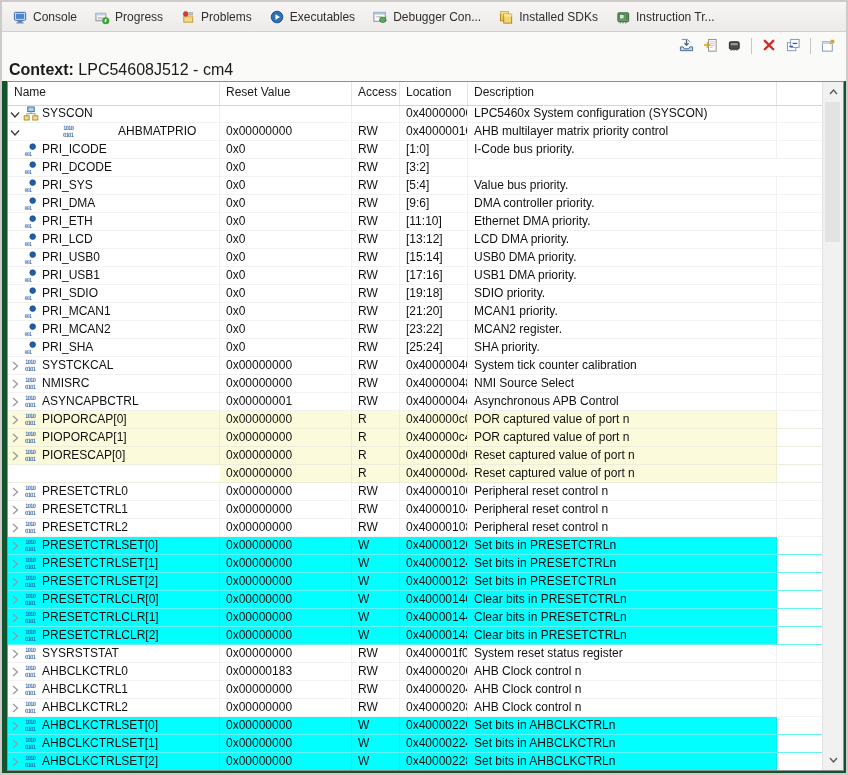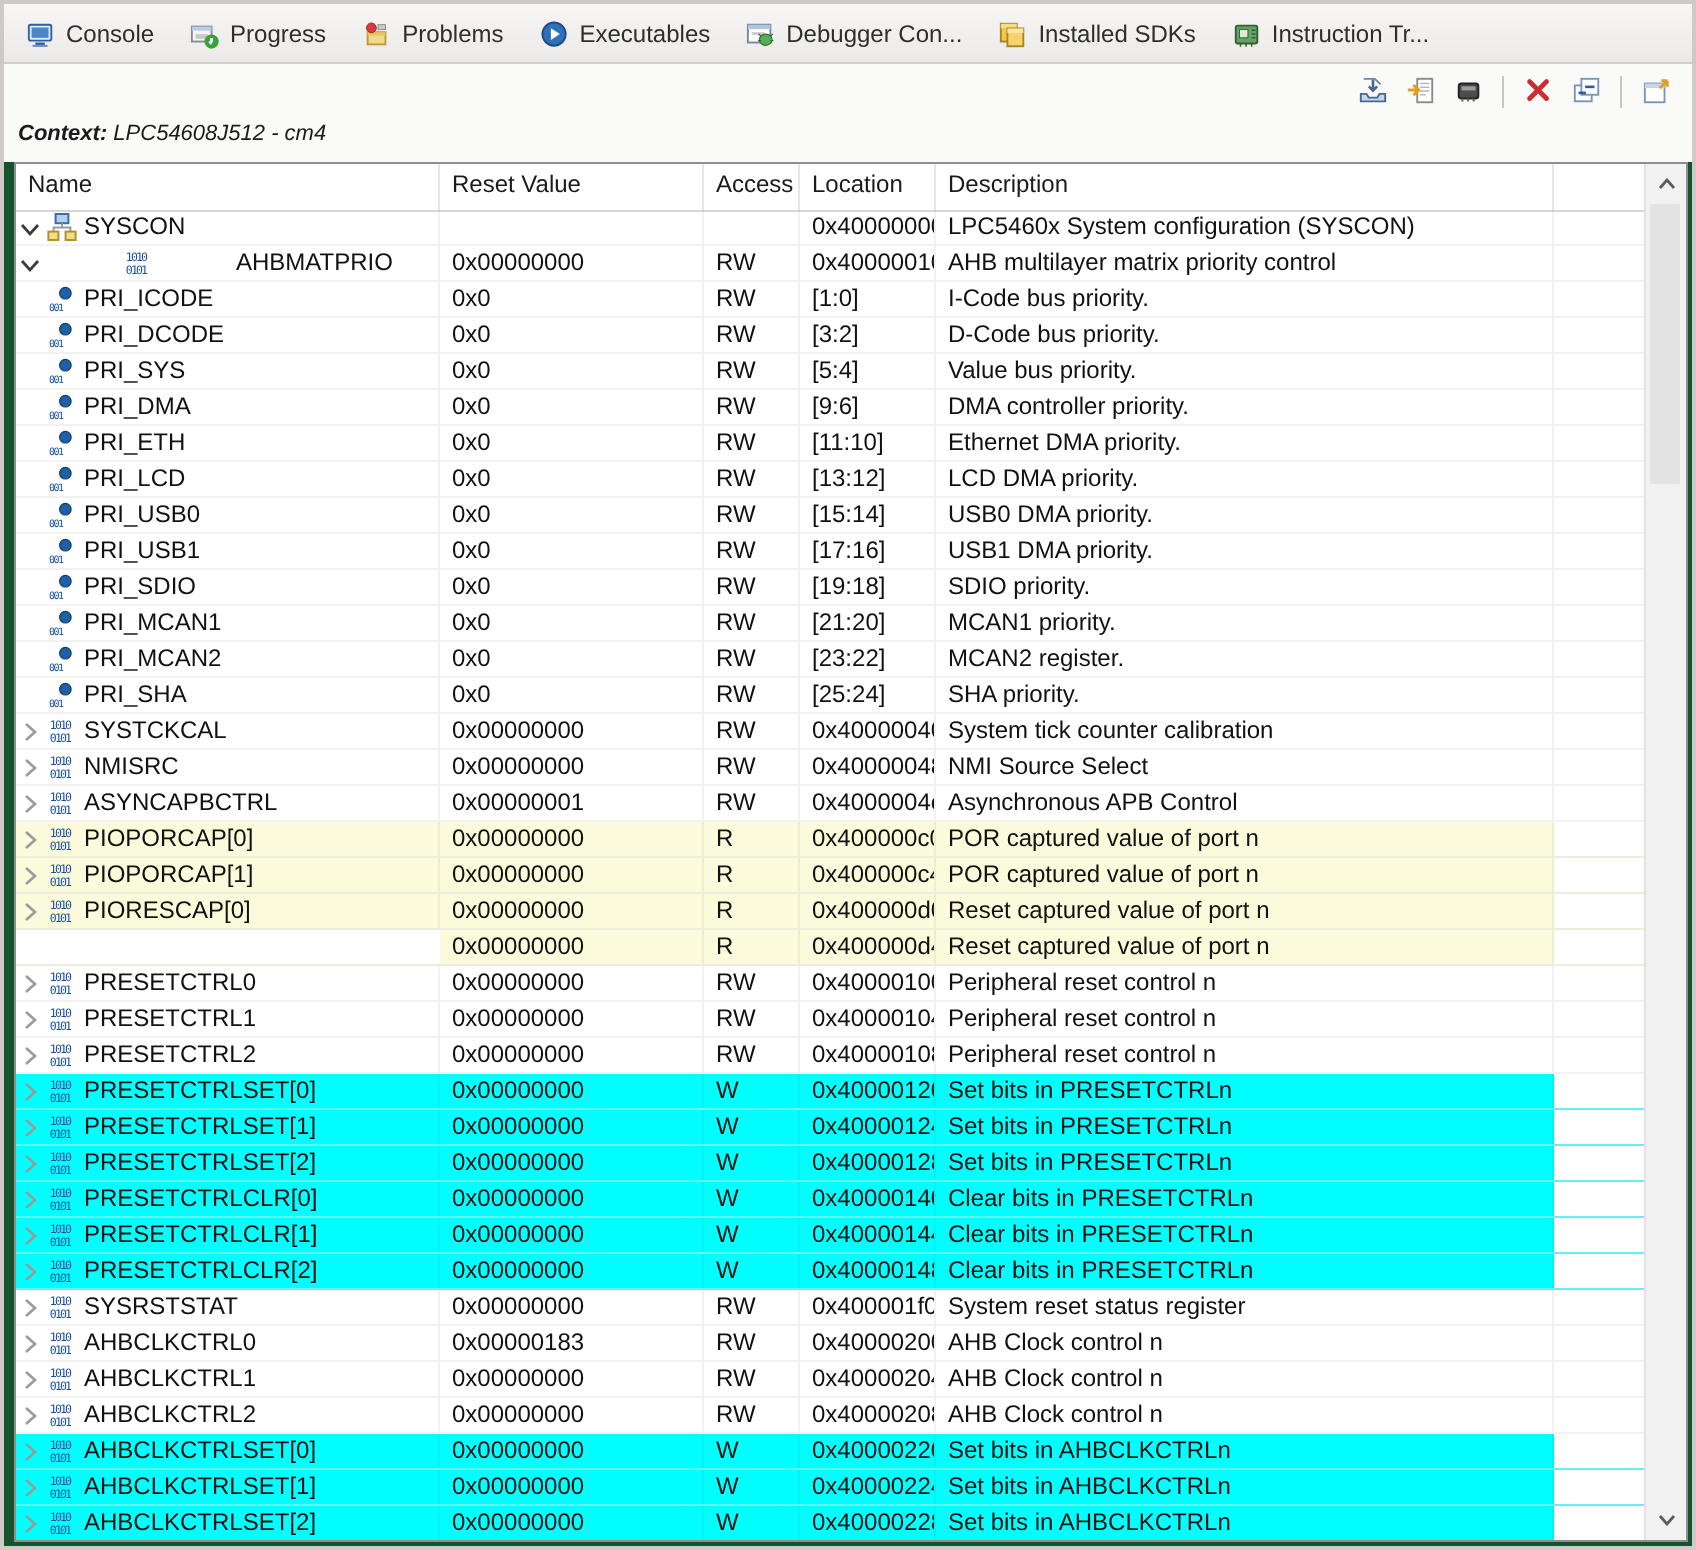--- a/index.html
+++ b/index.html
@@ -29,21 +29,21 @@
   }
   .tab-close{font-size:11px;color:#8a8a8a;margin-left:6px;line-height:1;}
   
   .toolbar{
     height:27px;display:flex;justify-content:flex-end;align-items:center;
     background:#fafaf9;padding-right:7px;gap:2px;
   }
   .tbtn{width:22px;height:20px;display:flex;align-items:center;justify-content:center;border-radius:2px;}
   .tsep{width:1px;height:16px;background:#c9c7c5;margin:0 4px;}
   
-  .contextbar{height:20px;padding:2px 0 0 7px;font-size:11px;color:#1b1b1b;background:#fafaf9;font-style:italic;}
+  .contextbar{height:20px;padding:2px 0 0 7px;font-size:16px;color:#1b1b1b;background:#fafaf9;}
   .contextbar b{font-weight:bold;}
   
   .tablewrap{
     position:relative;box-sizing:border-box;margin-left:5px;
     width:837px;height:690px;border:1px solid #8f8f8f;background:#ffffff;overflow:hidden;
   }
   .thead{display:flex;height:23px;border-bottom:1px solid #d6d6d6;background:#ffffff;}
   .thead .hcell{
     box-sizing:border-box;font-size:12px;color:#1b1b1b;padding:3px 0 0 6px;
     border-right:1px solid #e6e6e6;white-space:nowrap;overflow:hidden;
@@ -283,21 +283,20 @@
               <svg width="14" height="15" viewBox="0 0 15 15">
                 <circle cx="9.3" cy="4.4" r="3.1" fill="#1f5fa8" stroke="#113c6e" stroke-width="0.6"></circle>
                 <text x="0.5" y="14" font-size="5.4" font-family="DejaVu Sans Mono, monospace" fill="#1b4f9e" letter-spacing="-0.8">001</text>
               </svg>
             </span>
             <span class="nodelabel">PRI_DCODE</span>
           </div>
           <div class="cell paint c1">0x0</div>
           <div class="cell paint c2">RW</div>
           <div class="cell paint c3">[3:2]</div>
-          <div class="cell paint c4">D-Code bus priority.</div>
           <div class="cell c5"></div>
         </div>
         <div class="row">
           <div class="cell paint c0 namecell" style="padding-left: 36px;">
             <span class="chevbox"></span>
             <span class="nodeicon">
               <svg width="14" height="15" viewBox="0 0 15 15">
                 <circle cx="9.3" cy="4.4" r="3.1" fill="#1f5fa8" stroke="#113c6e" stroke-width="0.6"></circle>
                 <text x="0.5" y="14" font-size="5.4" font-family="DejaVu Sans Mono, monospace" fill="#1b4f9e" letter-spacing="-0.8">001</text>
               </svg>

